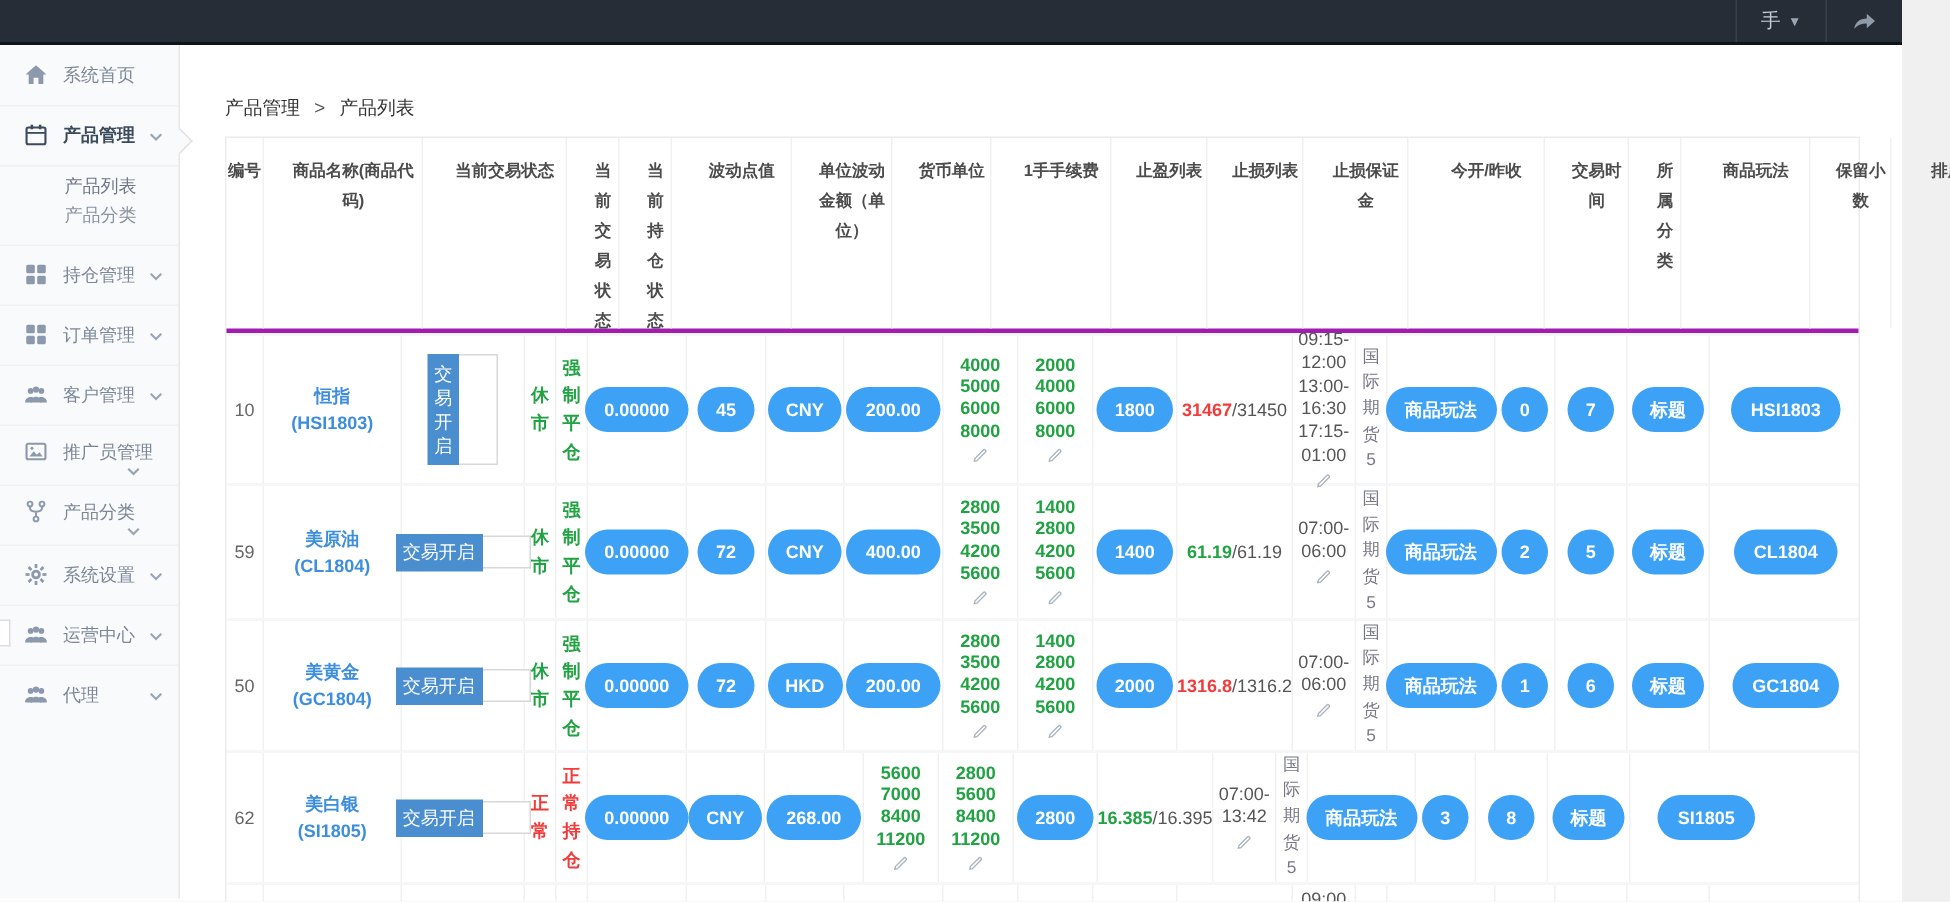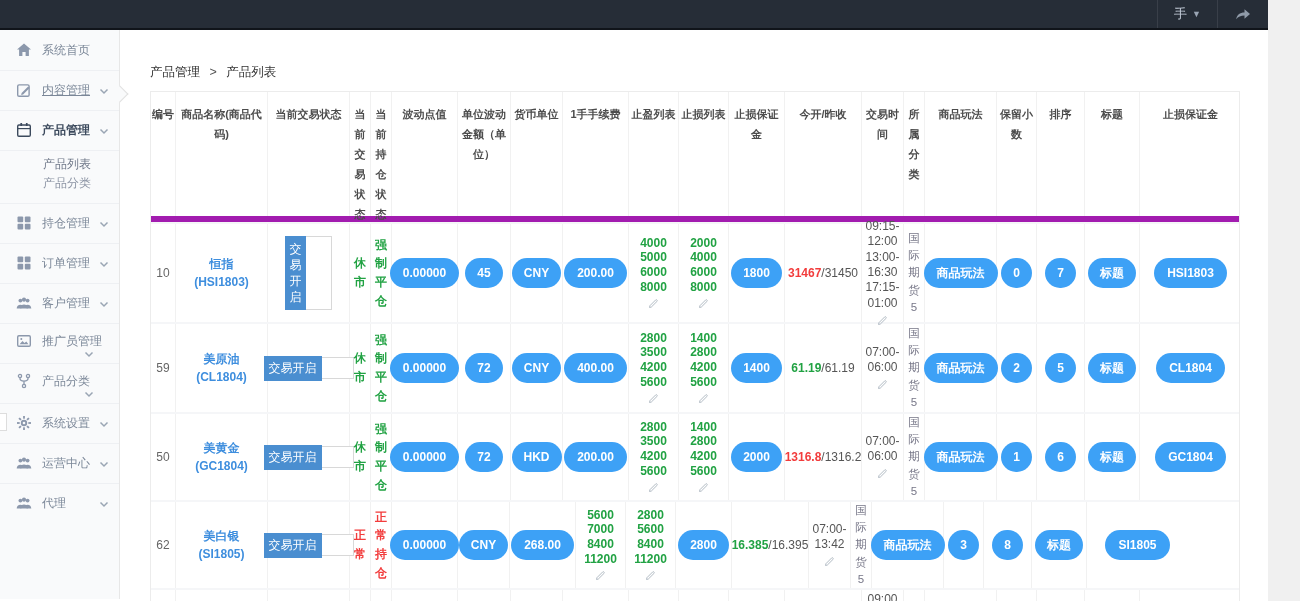--- a/index.html
+++ b/index.html
@@ -43,21 +43,21 @@
   #main { flex:1; padding:34px 0 0 30px; background:#fff; }
   #breadcrumb { font-size:12.5px; color:#333; margin-bottom:10px; }
   #breadcrumb .sep { margin:0 6px; color:#555; }
 
   
   #ptable { width:1090px; border:1px solid #ececec; background:#fff; font-size:12px; color:#555; }
   .trow { display:flex; }
   .tcell { border-right:1px solid #f1f1f1; display:flex; flex-direction:column;
     align-items:center; justify-content:center; text-align:center; padding:2px 1px; flex:none; }
   .tcell:last-child { border-right:none; }
-  .thead { border-bottom:6px solid #a21caf; }
+  .thead { border-bottom:3px solid #a21caf;gap:14px; }
   .thead .tcell { justify-content:flex-start; padding-top:12px; font-weight:bold;
     color:#4c4c4c; font-size:11px; line-height:20px; word-break:break-all; }
   .tbody-row { border-top:2px solid #f5f6f8; }
   .tbody-row:first-of-type { border-top:none; }
 
   .vtext { width:14px; word-break:break-all; line-height:1.55; font-weight:bold; }
   .g { color:#21a243; } .r { color:#f23c3c; }
   .cat { color:#778; font-weight:normal; font-size:11.5px; line-height:1.5; }
   .cell-id { color:#666; }
   .pname { color:#3e8ede; font-weight:bold; line-height:1.5; cursor:pointer; }
@@ -100,32 +100,20 @@
     <nav id="sidebar">
       <div id="notch"></div>
       <div id="collapse-handle"></div>
     <div class="side-item">
           <span class="icon">
             <svg viewBox="0 0 16 16">
               <path d="M8 1.5L15 7.6h-2.1V14H9.6V9.9H6.4V14H3.1V7.6H1z" fill="currentColor"></path>
             </svg>
           </span>
           <span class="lbl">系统首页</span>
-        </div>
-        <div class="side-item ul">
-          <span class="icon">
-            <svg viewBox="0 0 16 16">
-              <rect x="1.7" y="2.9" width="11.4" height="11.4" rx="1.4" fill="none" stroke="currentColor" stroke-width="1.4"></rect>
-              <path d="M5.6 11l6.5-6.5 1.5 1.5L7.1 12.5l-2 .5z" fill="currentColor"></path>
-            </svg>
-          </span>
-          <span class="lbl">内容管理</span>
-          <span class="chev"><svg width="10" height="8" viewBox="0 0 10 8" fill="none" stroke="currentColor" stroke-width="1.5">
-              <path d="M1.5 2.5L5 6l3.5-3.5"></path>
-            </svg></span>
         </div>
         <div class="side-item active">
           <span class="icon">
             <svg viewBox="0 0 16 16">
               <rect x="1.7" y="3" width="12.6" height="11.2" rx="1.2" fill="none" stroke="currentColor" stroke-width="1.4"></rect>
               <path d="M1.7 6.6h12.6" stroke="currentColor" stroke-width="1.2"></path>
               <path d="M4.4 1.1h1.7v3H4.4zM9.9 1.1h1.7v3H9.9z" fill="currentColor"></path>
             </svg>
           </span>
           <span class="lbl">产品管理</span>

